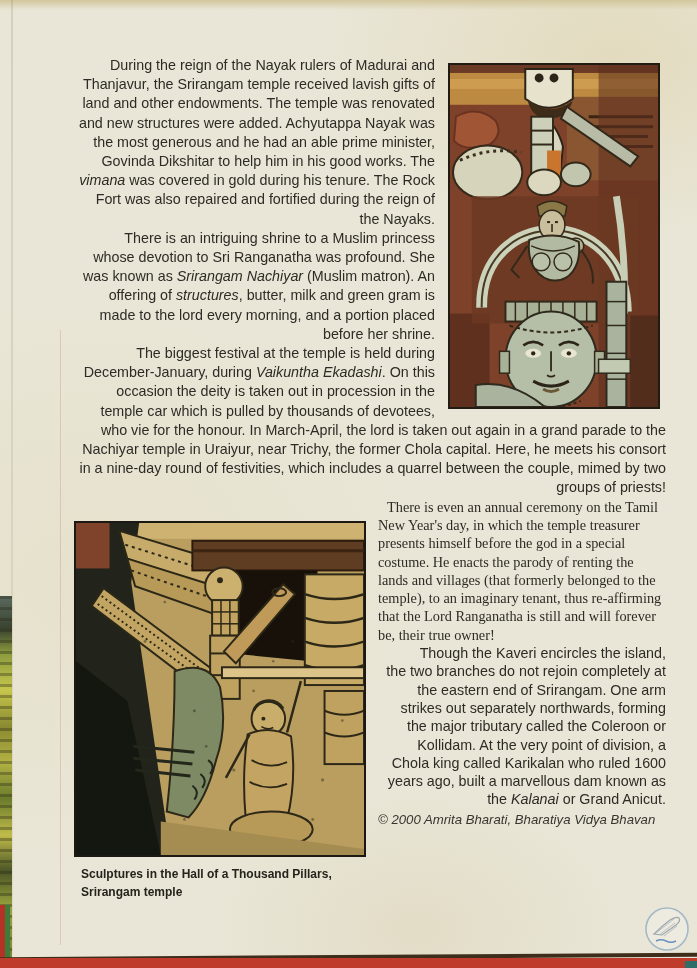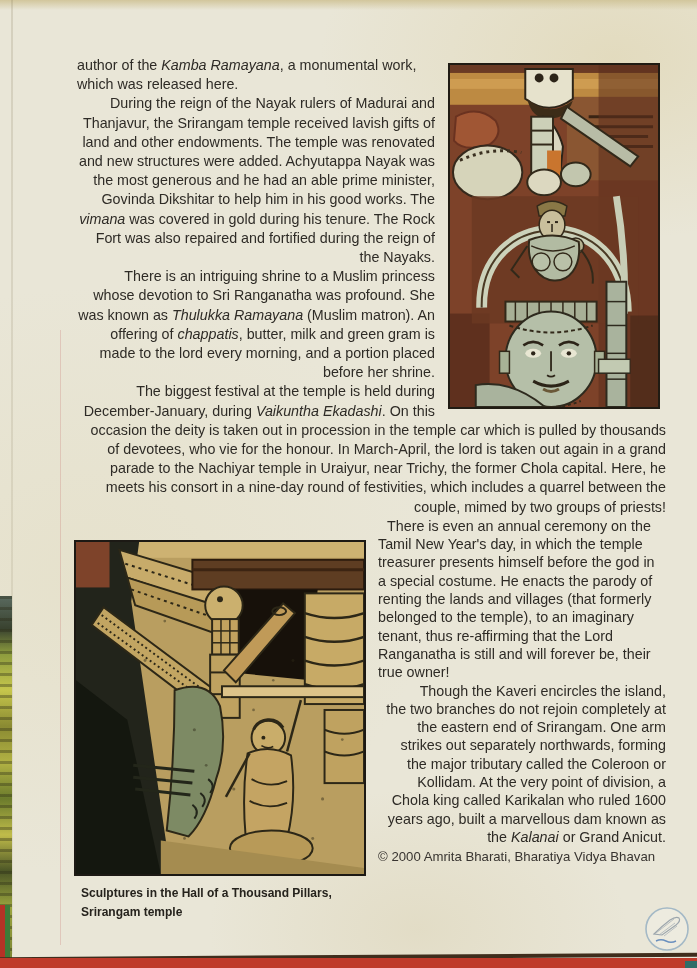--- a/index.html
+++ b/index.html
@@ -28,36 +28,36 @@
   .edge-strip-green{position:absolute;left:5px;top:905px;width:5px;height:53px;background:#3f7a38;}
   .bottom-line{position:absolute;left:-6px;right:-6px;bottom:9px;height:4px;background:#3f2d1c;
     transform:rotate(-0.35deg);}
   .bottom-red{position:absolute;left:0;right:0;bottom:0;height:10px;background:#bf3b2b;}
   .corner-teal{position:absolute;right:0;bottom:0;width:12px;height:7px;background:#2f6d68;}
 
   .content{position:absolute;left:77px;top:56px;width:589px;}
   .para{margin:0;font-size:14.3px;line-height:19.2px;text-align:left;}
   .para i{font-style:italic;}
   .ind{text-indent:22px;text-align:right;}
-  .ind-sm{text-indent:9px;}
+  .ind-sm{text-indent:9px;font-family:Liberation Serif, serif;}
 
   figure{margin:0;padding:0;}
   .figA{float:right;width:212px;height:346px;margin:7px 6px 10px 13px;
     border:2px solid #201b13;box-sizing:border-box;background:#7d4229;}
   .figA svg{display:block;width:100%;height:100%;}
 
   .sectionB{display:flex;align-items:flex-start;}
   .colL{width:301px;flex:0 0 301px;}
   .colR{width:288px;flex:0 0 288px;}
   .colR .para{line-height:18.3px;}
   .figB{margin:23px 0 0 -3px;width:292px;height:336px;
     border:2px solid #1c1914;box-sizing:border-box;background:#b99e60;}
   .figB svg{display:block;width:100%;height:100%;}
   .caption{margin:8px 0 0 4px;width:282px;font-weight:bold;font-size:12px;line-height:18.8px;color:#26231d;}
-  .credit{margin:3px 0 0 0;font-size:13.2px;line-height:16px;color:#383430;}
+  .credit{margin:3px 0 0 0;font-style:italic;font-size:13.2px;line-height:16px;color:#383430;}
 
   .stamp{position:absolute;left:644px;top:906px;width:46px;height:46px;opacity:.8;}
 </style>
 </head>
 <body>
 
 <div class="page">
   <div class="top-tint"></div>
   <div class="crease"></div>
   <div class="margin-line"></div>
@@ -152,23 +152,22 @@
               <line x1="158" y1="262" x2="178" y2="262"></line>
             <line x1="158" y1="290" x2="178" y2="290"></line>
               <line x1="158" y1="316" x2="178" y2="316"></line>
           </g>
           <rect x="150" y="296" width="32" height="14" fill="#c2cab2" stroke="#2e2a1e" stroke-width="1.5"></rect>
           <path d="M26,322 q36,-6 70,22 l-70,0 Z" fill="#a9b39d" stroke="#2e2a1e" stroke-width="2"></path>
           <rect x="182" y="252" width="28" height="92" fill="#4e2a1a" opacity=".8"></rect>
         </svg>
       </figure>
       <div>
-          <p class="para"><span>author of the </span><i>Kamba Ramayana</i><span>, a monumental work, which was released here.</span></p>
           <p class="para ind"><span>During the reign of the Nayak rulers of Madurai and Thanjavur, the Srirangam temple received lavish gifts of land and other endowments. The temple was renovated and new structures were added. Achyutappa Nayak was the most generous and he had an able prime minister, Govinda Dikshitar to help him in his good works. The </span><i>vimana</i><span> was covered in gold during his tenure. The Rock Fort was also repaired and fortified during the reign of the Nayaks.</span></p>
-          <p class="para ind"><span>There is an intriguing shrine to a Muslim princess whose devotion to Sri Ranganatha was profound. She was known as </span><i>Thulukka Ramayana</i><span> (Muslim matron). An offering of </span><i>chappatis</i><span>, butter, milk and green gram is made to the lord every morning, and a portion placed before her shrine.</span></p>
+          <p class="para ind"><span>There is an intriguing shrine to a Muslim princess whose devotion to Sri Ranganatha was profound. She was known as </span><i>Srirangam Nachiyar</i><span> (Muslim matron). An offering of </span><i>structures</i><span>, butter, milk and green gram is made to the lord every morning, and a portion placed before her shrine.</span></p>
           <p class="para ind"><span>The biggest festival at the temple is held during December-January, during </span><i>Vaikuntha Ekadashi</i><span>. On this occasion the deity is taken out in procession in the temple car which is pulled by thousands of devotees, who vie for the honour. In March-April, the lord is taken out again in a grand parade to the Nachiyar temple in Uraiyur, near Trichy, the former Chola capital. Here, he meets his consort in a nine-day round of festivities, which includes a quarrel between the couple, mimed by two groups of priests!</span></p>
         </div>
     </div>
 
     <div class="sectionB">
       <div class="colL">
         <figure class="figB">
           <svg viewBox="0 0 292 336" preserveAspectRatio="none">
             <rect x="0" y="0" width="292" height="336" fill="#b99e60"></rect>
             <rect x="60" y="0" width="232" height="16" fill="#cdb272"></rect>

